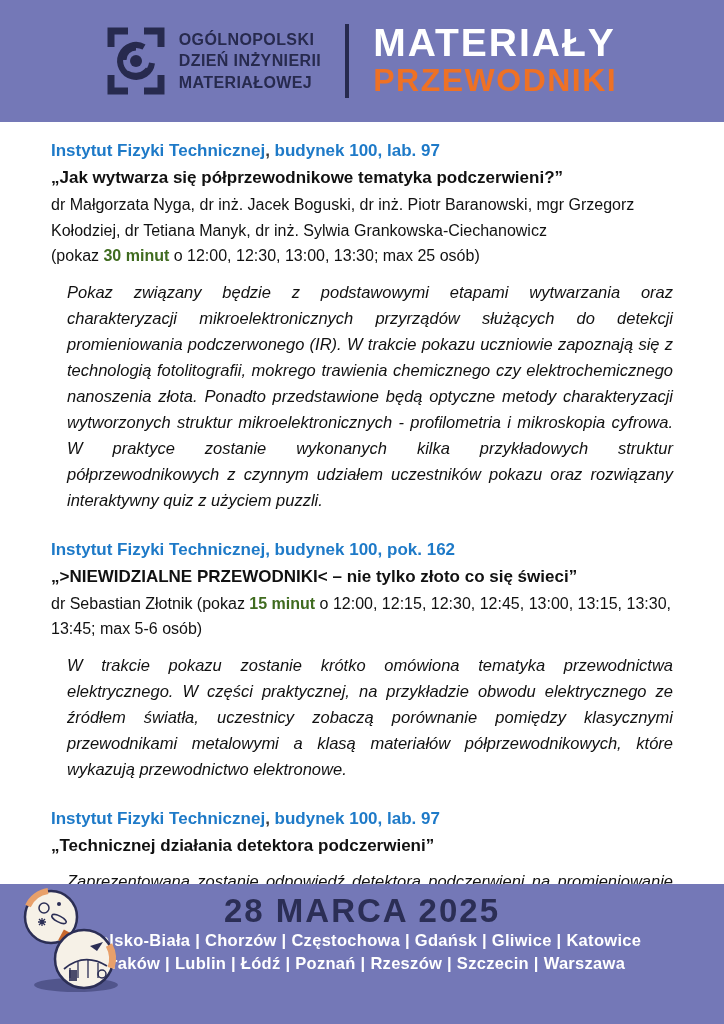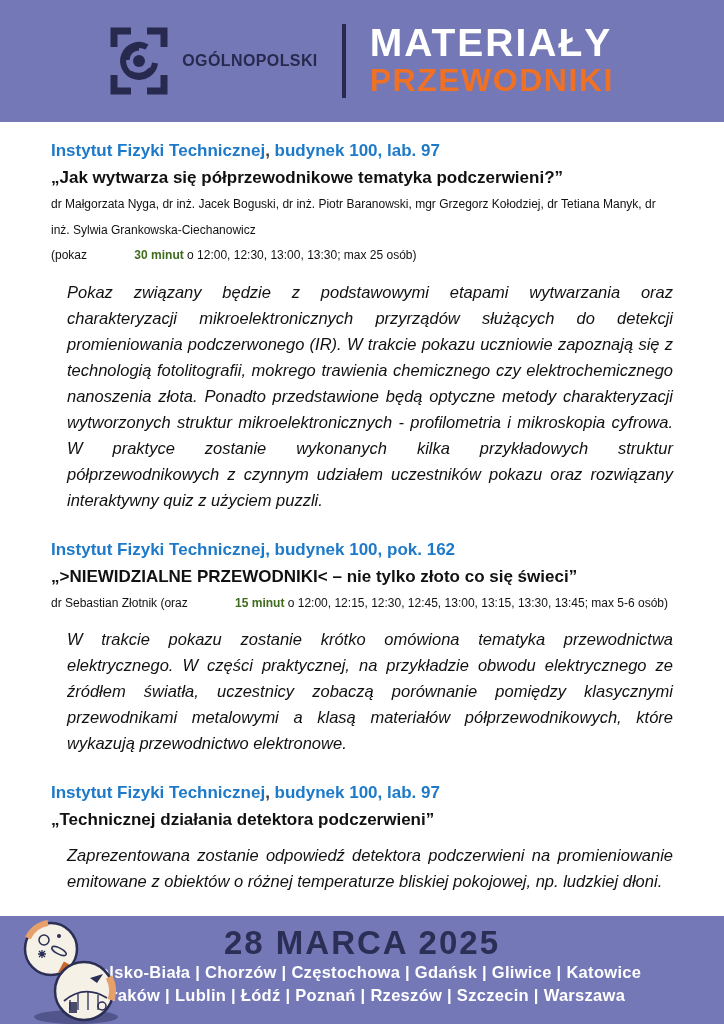--- a/index.html
+++ b/index.html
@@ -61,37 +61,37 @@
   }
   .loc-heading .comma-dark { color: #3a3a3a; }
   .session-title {
     margin: 0 0 2px 0;
     font-weight: 700;
     font-size: 17px; line-height: 25px;
     color: #111111;
   }
   .names, .sched {
     margin: 0;
-    font-size: 12px; line-height: 25.5px;
+    font-size: 16px; line-height: 25.5px;
     color: #111111;
   }
-  .duration { color: #3f6b1f; font-weight: 700; margin-left: 44px; }
+  .duration { color: #3f6b1f; font-weight: 700; }
   .desc {
     margin: 10px 0 0 16px;
     font-style: italic;
     font-size: 16.5px; line-height: 26px;
     text-align: justify;
     color: #111111;
   }
 
   
   .footer-band {
     position: absolute;
     left: 0; right: 0; bottom: 0;
-    height: 108px;
+    height: 140px;
     background: #7478b7;
     text-align: center;
   }
   .footer-illustration {
     position: absolute;
     left: 14px; top: 2px;
   }
   .footer-date {
     padding-top: 9px;
     color: #2b2e55;
@@ -122,20 +122,22 @@
           <path d="M54 48 V64 H37" stroke="#272a4e" stroke-width="7"></path>
           <path d="M21 64 H4 V48" stroke="#272a4e" stroke-width="7"></path>
           <path d="M37 20 A 16 16 0 1 0 45 36" stroke="#272a4e" stroke-width="6"></path>
           <path d="M29 21 A 12 12 0 0 0 17 33" stroke="#272a4e" stroke-width="5"></path>
           <path d="M20 46 A 16 16 0 0 0 41 42" stroke="#272a4e" stroke-width="5"></path>
           <circle cx="29" cy="34" r="6" fill="#272a4e"></circle>
         </svg>
       </span>
       <div class="logo-text">
         <div>OGÓLNOPOLSKI</div>
+        <div>DZIEŃ INŻYNIERII</div>
+        <div>MATERIAŁOWEJ</div>
       </div>
     </div>
     <div class="header-divider"></div>
     <div class="title-block">
       <div class="title-line1">MATERIAŁY</div>
       <div class="title-line2">PRZEWODNIKI</div>
     </div>
   </header>
 
   <main class="main-content">
@@ -144,21 +146,21 @@
       <p class="loc-heading"><span>Instytut Fizyki Technicznej</span><span class="comma-dark">,</span><span> budynek 100, lab. 97</span></p>
       <p class="session-title">„Jak wytwarza się półprzewodnikowe tematyka podczerwieni?”</p>
       <p class="names">dr Małgorzata Nyga, dr inż. Jacek Boguski, dr inż. Piotr Baranowski, mgr Grzegorz Kołodziej, dr Tetiana Manyk, dr inż. Sylwia Grankowska-Ciechanowicz</p>
       <p class="sched"><span>(pokaz </span><span class="duration">30 minut</span><span> o 12:00, 12:30, 13:00, 13:30; max 25 osób)</span></p>
       <p class="desc">Pokaz związany będzie z podstawowymi etapami wytwarzania oraz charakteryzacji mikroelektronicznych przyrządów służących do detekcji promieniowania podczerwonego (IR). W trakcie pokazu uczniowie zapoznają się z technologią fotolitografii, mokrego trawienia chemicznego czy elektrochemicznego nanoszenia złota. Ponadto przedstawione będą optyczne metody charakteryzacji wytworzonych struktur mikroelektronicznych - profilometria i mikroskopia cyfrowa. W praktyce zostanie wykonanych kilka przykładowych struktur półprzewodnikowych z czynnym udziałem uczestników pokazu oraz rozwiązany interaktywny quiz z użyciem puzzli.</p>
     </section>
 
     <section class="session">
       <p class="loc-heading"><span>Instytut Fizyki Technicznej</span><span>,</span><span> budynek 100, pok. 162</span></p>
       <p class="session-title">„&gt;NIEWIDZIALNE PRZEWODNIKI&lt; – nie tylko złoto co się świeci”</p>
-      <p class="sched"><span>dr Sebastian Złotnik (oraz </span><span class="duration">15 minut</span><span> o 12:00, 12:15, 12:30, 12:45, 13:00, 13:15, 13:30, 13:45; max 5-6 osób)</span></p>
+      <p class="sched"><span>dr Sebastian Złotnik (pokaz </span><span class="duration">15 minut</span><span> o 12:00, 12:15, 12:30, 12:45, 13:00, 13:15, 13:30, 13:45; max 5-6 osób)</span></p>
       <p class="desc">W trakcie pokazu zostanie krótko omówiona tematyka przewodnictwa elektrycznego. W części praktycznej, na przykładzie obwodu elektrycznego ze źródłem światła, uczestnicy zobaczą porównanie pomiędzy klasycznymi przewodnikami metalowymi a klasą materiałów półprzewodnikowych, które wykazują przewodnictwo elektronowe.</p>
     </section>
 
     <section class="session">
       <p class="loc-heading"><span>Instytut Fizyki Technicznej</span><span class="comma-dark">,</span><span> budynek 100, lab. 97</span></p>
       <p class="session-title">„Technicznej działania detektora podczerwieni”</p>
       <p class="desc">Zaprezentowana zostanie odpowiedź detektora podczerwieni na promieniowanie emitowane z obiektów o różnej temperaturze bliskiej pokojowej, np. ludzkiej dłoni.</p>
     </section>
 
   </main>

